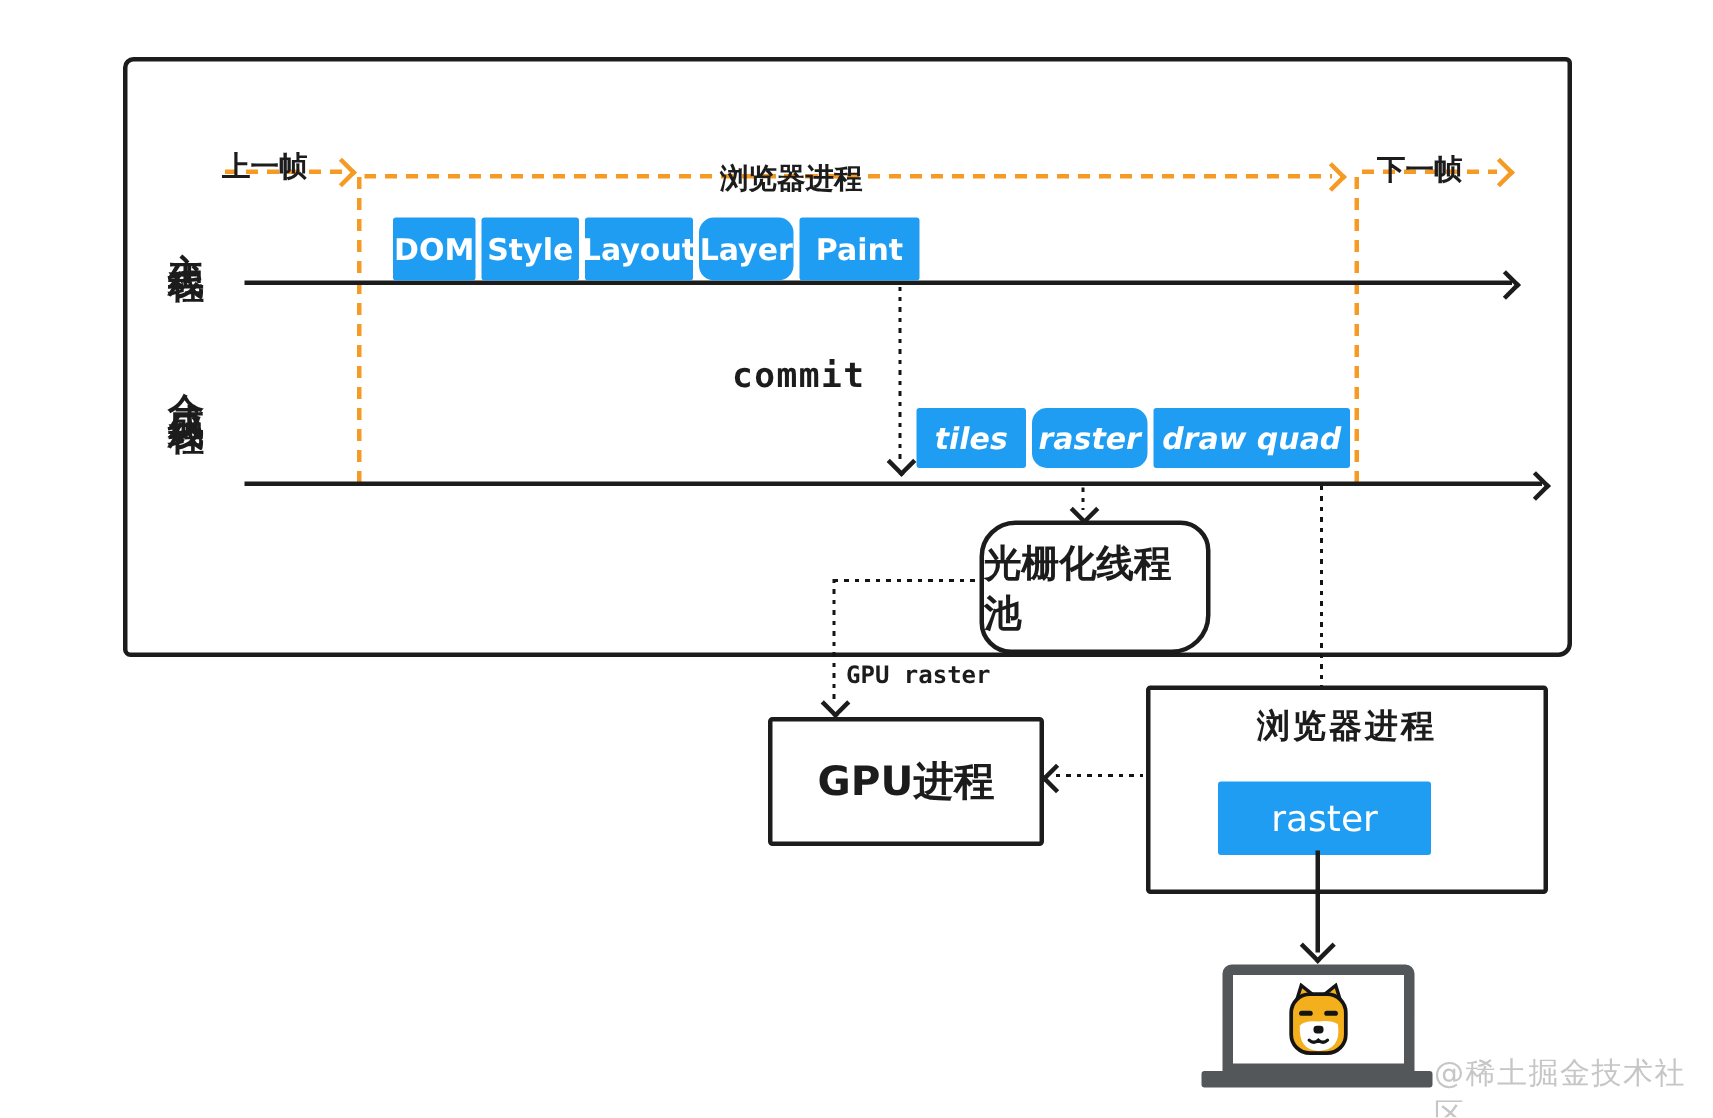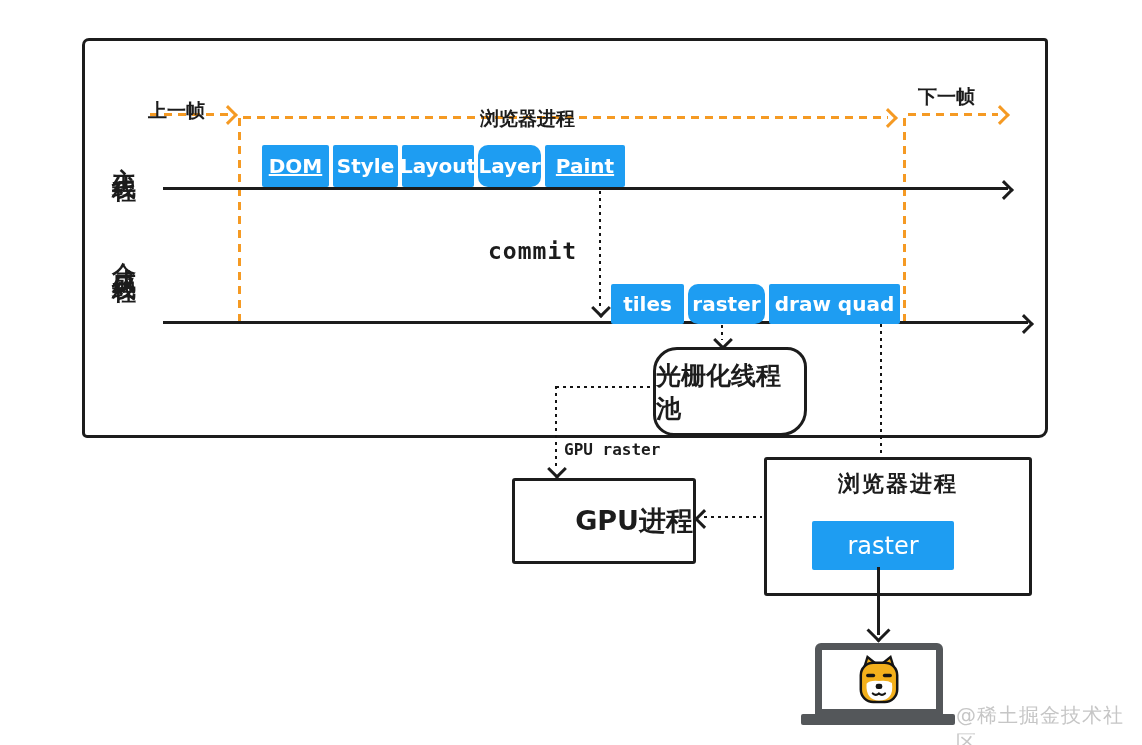--- a/index.html
+++ b/index.html
@@ -61,21 +61,21 @@
   
   .pool-box{
     left:653px; top:347px; width:148px; height:83px;
     border:3px solid #1c1c1c; border-radius:24px 20px 26px 21px;
     display:flex; align-items:center; justify-content:center;
     font-size:25px; font-weight:600; background:#fff;
   }
   .gpu-box{
     left:512px; top:478px; width:178px; height:80px;
     border:3px solid #1c1c1c; border-radius:3px;
-    display:flex; align-items:center; justify-content:flex-end;
+    display:flex; align-items:center; justify-content:center;
     font-size:27px; font-weight:600; background:#fff;
   }
   .browser-box{
     left:764px; top:457px; width:262px; height:133px;
     border:3px solid #1c1c1c; border-radius:3px; background:#fff;
   }
   .browser-title{
     position:absolute; left:0; top:9px; width:100%; text-align:center;
     font-size:22px; font-weight:600; letter-spacing:2px;
   }
@@ -112,44 +112,44 @@
   <div class="abs odash-v" style="left:238px;top:118px;height:204px;"></div>
 
   <div class="abs odash-h" style="left:243px;top:116px;width:645px;"></div>
   <div class="abs chev r orange" style="left:881px;top:111px;"></div>
   <div class="abs frame-label" style="left:480px;top:106px;background:transparent;">浏览器进程</div>
 
   <div class="abs odash-v" style="left:903px;top:118px;height:207px;"></div>
 
   <div class="abs odash-h" style="left:908px;top:113px;width:90px;"></div>
   <div class="abs chev r orange" style="left:993px;top:108px;"></div>
-  <div class="abs frame-label" style="left:918px;top:84px;">下一帧</div>
+  <div class="abs frame-label" style="left:918px;top:100px;">下一帧</div>
 
   <div class="abs v-label" style="left:112px;top:148px;">主线程</div>
   <div class="abs v-label" style="left:112px;top:242px;">合成线程</div>
 
   <div class="abs tl" style="left:163px;top:187px;width:845px;"></div>
   <div class="abs chev r" style="left:997px;top:183px;"></div>
 
   <div class="abs stage-row" style="left:262px;top:145px;">
-    <div class="stage" style="width:67px;text-decoration:underline;">DOM</div>
+    <div class="stage" style="width:55px;">DOM</div>
     <div class="stage" style="width:65px;">Style</div>
     <div class="stage" style="width:72px;">Layout</div>
     <div class="stage" style="width:63px;border-radius:10px;">Layer</div>
-    <div class="stage" style="width:80px;text-decoration:underline;">Paint</div>
+    <div class="stage" style="width:80px;">Paint</div>
   </div>
 
   <div class="abs commit-label" style="left:488px;top:238px;">commit</div>
   <div class="abs kdot-v" style="left:599px;top:191px;height:117px;"></div>
   <div class="abs chev d" style="left:594px;top:301px;"></div>
 
   <div class="abs tl" style="left:163px;top:321px;width:865px;"></div>
   <div class="abs chev r" style="left:1017px;top:317px;"></div>
 
-  <div class="abs stage-row comp" style="left:611px;top:284px;">
+  <div class="abs stage-row comp" style="left:611px;top:272px;font-style:italic;">
     <div class="stage" style="width:73px;">tiles</div>
     <div class="stage" style="width:77px;border-radius:10px;">raster</div>
     <div class="stage" style="width:131px;">draw quad</div>
   </div>
 
   <div class="abs kdot-v" style="left:721px;top:325px;height:15px;"></div>
   <div class="abs chev d" style="left:716px;top:333px;"></div>
 
   <div class="abs pool-box">
     <span>光栅化线程池</span>

